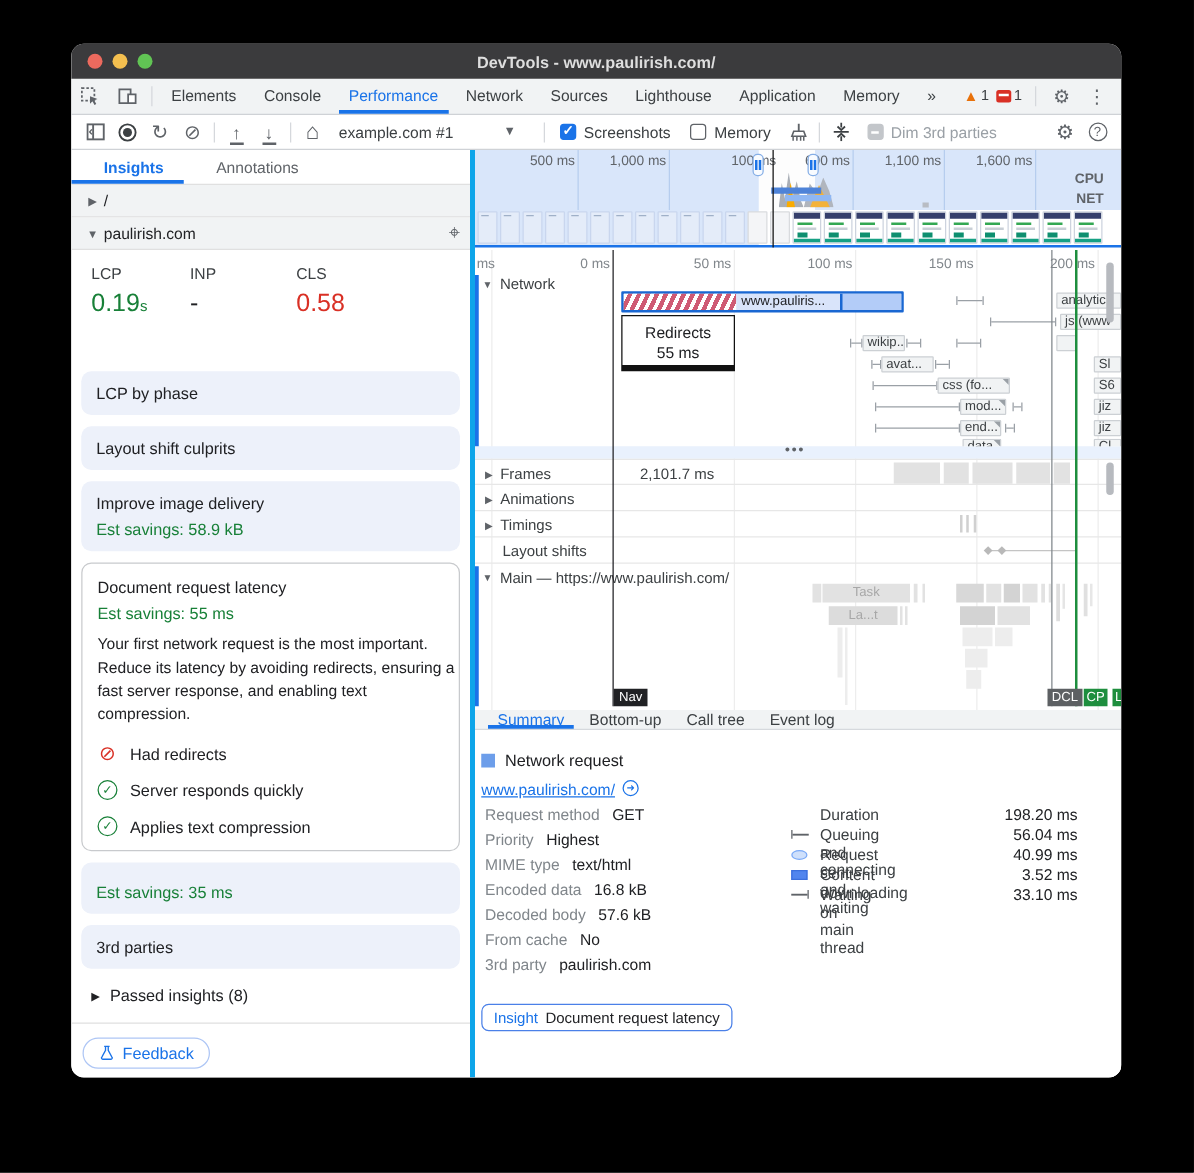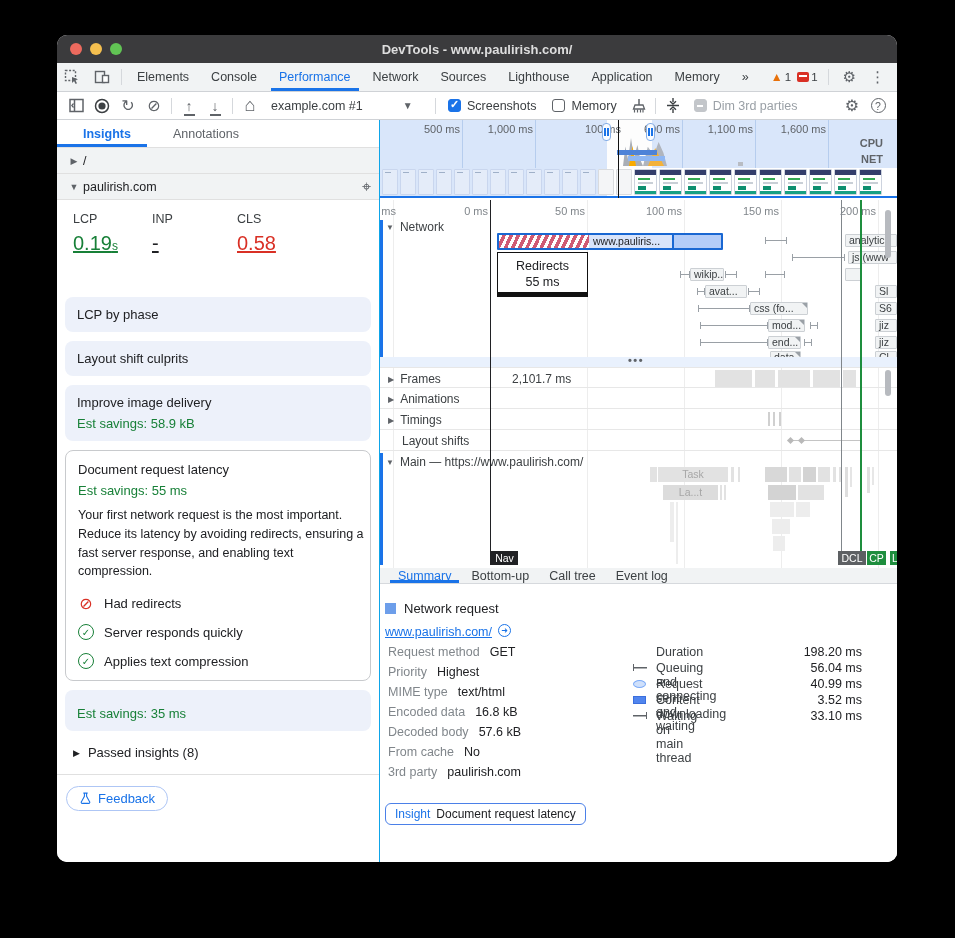--- a/index.html
+++ b/index.html
@@ -40,34 +40,34 @@
   .cb.checked::after{ content:"✓"; position:absolute; left:1px; top:-2px; color:#fff; font-size:11px; font-weight:bold; }
   .cb.disabled { background:#c3c6ca; border-color:#c3c6ca; position:relative; }
   .cb.disabled::after{ content:""; position:absolute; left:2px; top:4.5px; width:6px; height:2px; background:#fff; }
   .cklabel { display:flex; align-items:center; margin:0 8px; }
   .cklabel.dim { color:#9aa0a6; }
   .toolbar .spacer { flex:1; }
   .helpc { width:15px; height:15px; border:1.5px solid #5f6368; border-radius:50%; font-size:10.5px; display:flex; align-items:center; justify-content:center; }
 
   
   .content { position:absolute; top:85px; left:0; right:0; bottom:0; display:flex; }
-  .sidebar { width:323px; border-right:1px solid #0ea5e9; background:#fff; overflow:hidden; }
+  .sidebar { width:323px; border-right:4px solid #0ea5e9; background:#fff; overflow:hidden; }
   .main { position:relative; width:517px; background:#fff; overflow:hidden; }
 
   
   .side-tabs { height:28px; display:flex; font-size:12.5px; color:#5f6368; border-bottom:1px solid #e0e0e0; }
   .side-tab { display:flex; align-items:center; padding:0 16px 0 26px; }
   .side-tab.active { color:#1a73e8; font-weight:bold; box-shadow:inset 0 -3px 0 #1a73e8; }
   .gray-row { height:26px; background:#f1f3f4; border-bottom:1px solid #e0e0e0; display:flex; align-items:center; font-size:12.5px; color:#202124; padding:0 8px; }
   .gray-row .chev { color:#5f6368; font-size:9px; width:18px; text-align:center; }
   .gray-row .crosshair { margin-left:auto; color:#5f6368; font-size:16px; }
   .metrics { display:flex; padding:12px 16px 10px; }
   .metric { }
   .metric .mlabel { font-size:12.5px; color:#3c4043; }
-  .metric .mvalue { font-size:20px; margin-top:6px;text-decoration:underline; }
+  .metric .mvalue { font-size:20px; margin-top:6px; }
   .metric .munit { font-size:12px; }
   .m-good { color:#188038; } .m-bad { color:#d93025; } .m-na { color:#202124; }
   .metric.m1{ width:79px; } .metric.m2{ width:85px; }
 
   .cards { padding:0 8px;margin-top:32px; }
   .card { background:#edf1fa; border-radius:8px; padding:10px 12px; margin-top:9px; font-size:13px; color:#202124; }
   .card .savings { color:#188038; margin-top:6px; }
   .card.open { background:#fff; border:1px solid #c8cacd; padding:11px 12px; }
   .card.open .desc { margin-top:8px; font-size:12.5px; line-height:1.5; width:288px; }
   .checks { margin-top:14px; }
@@ -334,20 +334,23 @@
             </div>
             <div class="check">
               <span class="ck-ic pass">✓</span>
               <span>Applies text compression</span>
             </div>
           </div>
         </div>
         <div class="card">
           <div class="savings">Est savings: 35 ms</div>
         </div>
+        <div class="card">
+          <div>3rd parties</div>
+        </div>
       </div>
       <div class="passed-row">
         <span class="tri">▶</span>
         <span>Passed insights (8)</span>
       </div>
       <div class="side-div"></div>
       <div class="feedback">
         <svg width="13" height="13" viewBox="0 0 24 24">
               <path d="M8 2h8M10 2v6l-5.2 9.5A2 2 0 0 0 6.6 21h10.8a2 2 0 0 0 1.8-3.5L14 8V2" fill="none" stroke="#1a73e8" stroke-width="2"></path>
             </svg>

